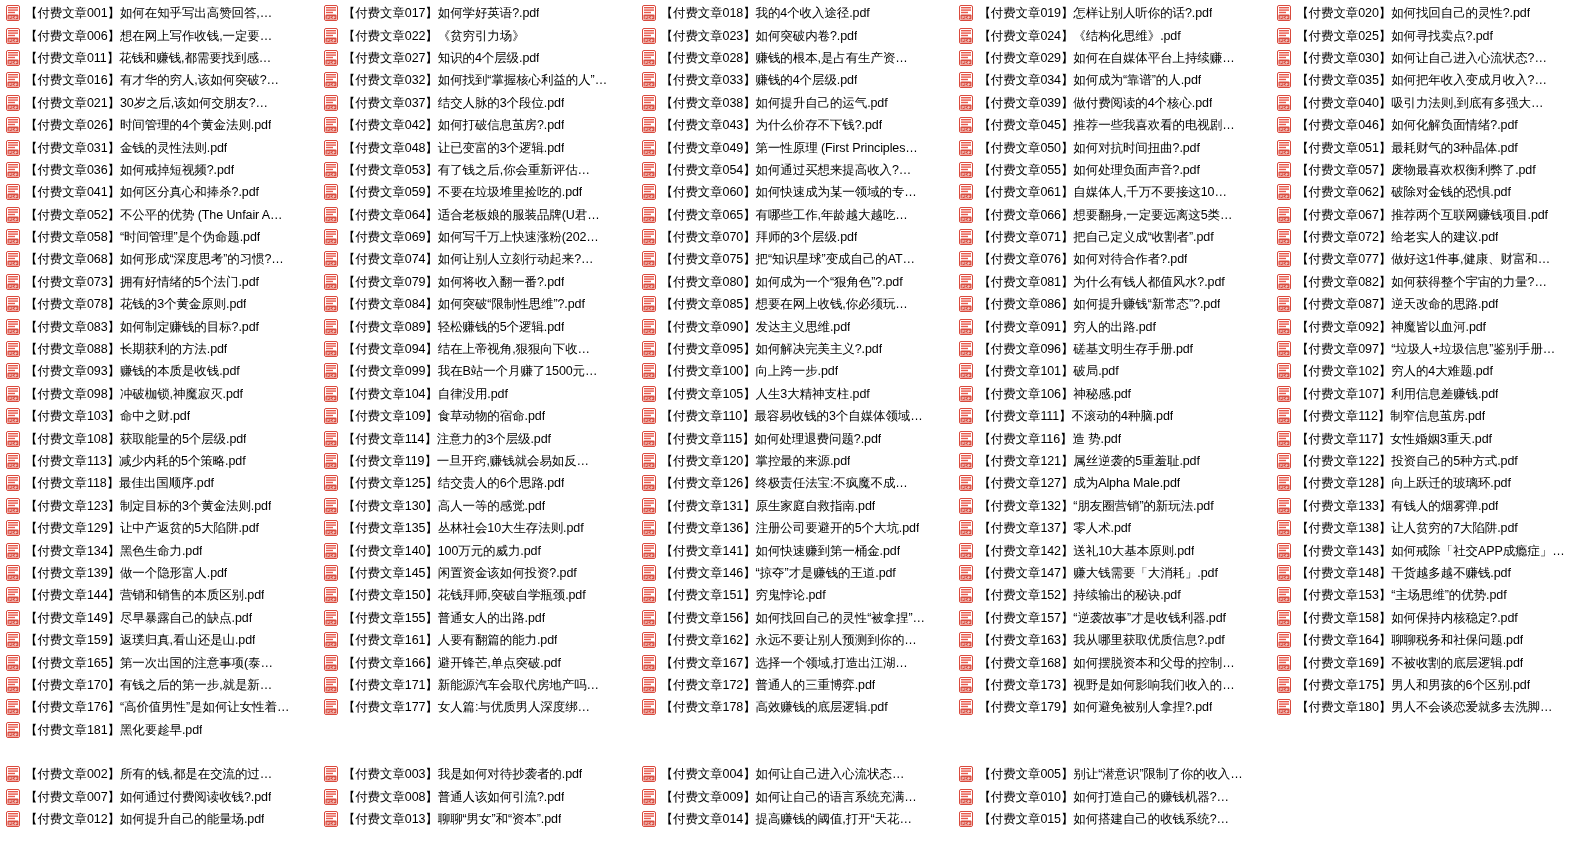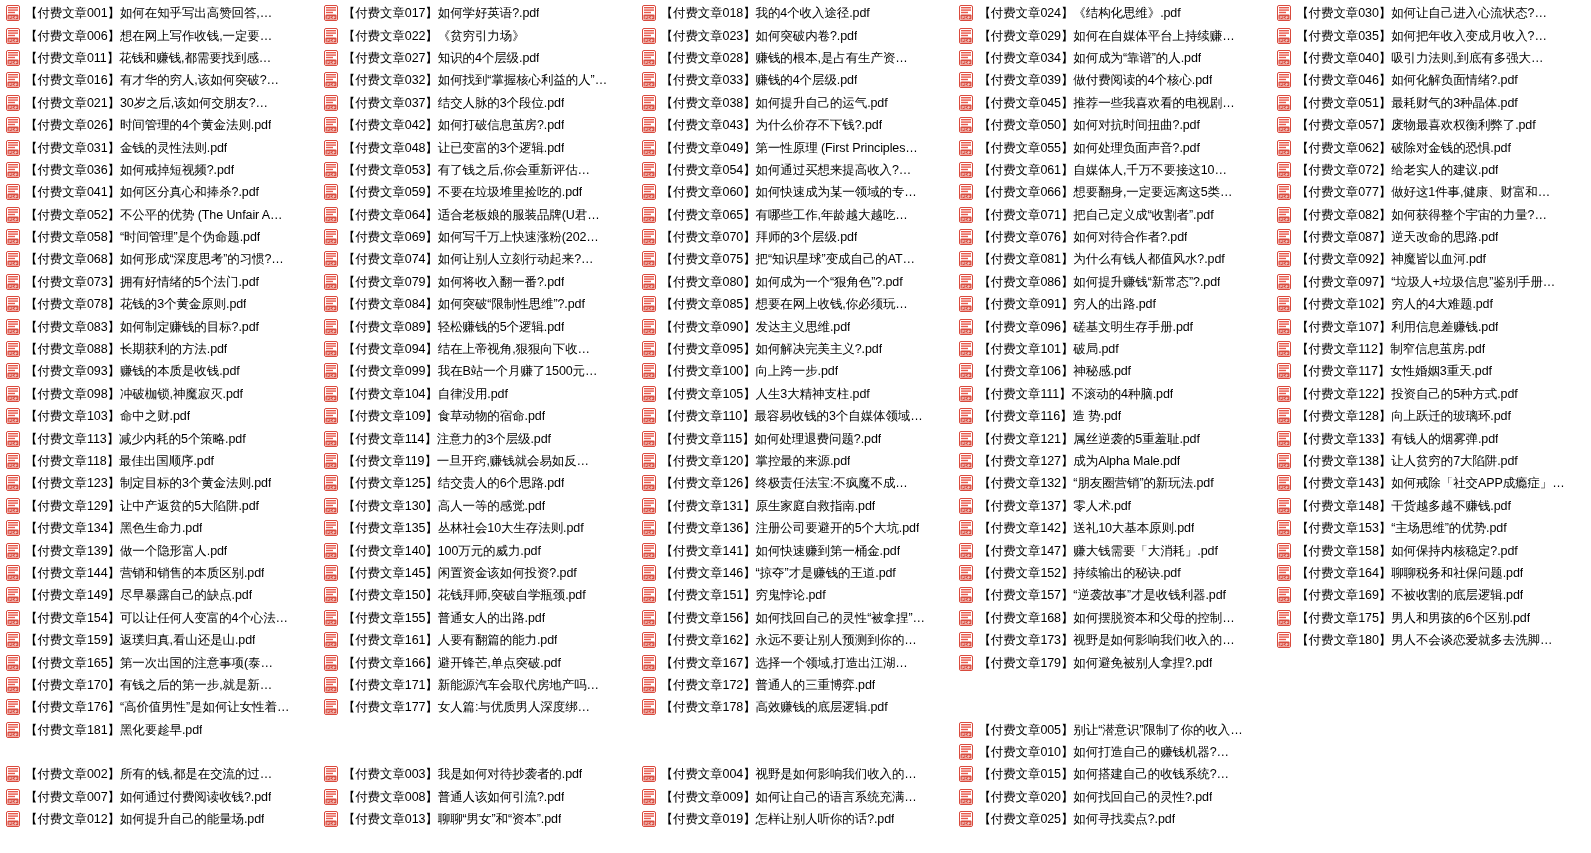--- a/index.html
+++ b/index.html
@@ -319,20 +319,33 @@
         <rect x="2" y="2" width="10" height="1.4" fill="#e8574a"></rect>
         <rect x="2" y="4.4" width="10" height="1.4" fill="#e8574a"></rect>
         <rect x="2" y="6.8" width="7" height="1.4" fill="#e8574a"></rect>
         <rect x="1.5" y="9.5" width="11" height="5" rx="1" fill="#d94a3d"></rect>
         <text x="7" y="13.6" font-size="4.4" fill="#ffffff" text-anchor="middle" font-family="Liberation Sans, sans-serif">PDF</text>
       </svg>
     </span>
     <span class="file-label">【付费文章103】命中之财.pdf</span>
   </div>
 
+  <div class="file-item">
+    <span class="pdf-icon">
+      <svg width="14" height="16" viewBox="0 0 14 16" xmlns="http://www.w3.org/2000/svg">
+        <rect x="0.5" y="0.5" width="13" height="15" rx="1.5" fill="#ffffff" stroke="#d94a3d" stroke-width="1"></rect>
+        <rect x="2" y="2" width="10" height="1.4" fill="#e8574a"></rect>
+        <rect x="2" y="4.4" width="10" height="1.4" fill="#e8574a"></rect>
+        <rect x="2" y="6.8" width="7" height="1.4" fill="#e8574a"></rect>
+        <rect x="1.5" y="9.5" width="11" height="5" rx="1" fill="#d94a3d"></rect>
+        <text x="7" y="13.6" font-size="4.4" fill="#ffffff" text-anchor="middle" font-family="Liberation Sans, sans-serif">PDF</text>
+      </svg>
+    </span>
+    <span class="file-label">【付费文章108】获取能量的5个层级.pdf</span>
+  </div>
 
   <div class="file-item">
     <span class="pdf-icon">
       <svg width="14" height="16" viewBox="0 0 14 16" xmlns="http://www.w3.org/2000/svg">
         <rect x="0.5" y="0.5" width="13" height="15" rx="1.5" fill="#ffffff" stroke="#d94a3d" stroke-width="1"></rect>
         <rect x="2" y="2" width="10" height="1.4" fill="#e8574a"></rect>
         <rect x="2" y="4.4" width="10" height="1.4" fill="#e8574a"></rect>
         <rect x="2" y="6.8" width="7" height="1.4" fill="#e8574a"></rect>
         <rect x="1.5" y="9.5" width="11" height="5" rx="1" fill="#d94a3d"></rect>
         <text x="7" y="13.6" font-size="4.4" fill="#ffffff" text-anchor="middle" font-family="Liberation Sans, sans-serif">PDF</text>
@@ -432,33 +445,20 @@
         <rect x="2" y="2" width="10" height="1.4" fill="#e8574a"></rect>
         <rect x="2" y="4.4" width="10" height="1.4" fill="#e8574a"></rect>
         <rect x="2" y="6.8" width="7" height="1.4" fill="#e8574a"></rect>
         <rect x="1.5" y="9.5" width="11" height="5" rx="1" fill="#d94a3d"></rect>
         <text x="7" y="13.6" font-size="4.4" fill="#ffffff" text-anchor="middle" font-family="Liberation Sans, sans-serif">PDF</text>
       </svg>
     </span>
     <span class="file-label">【付费文章149】尽早暴露自己的缺点.pdf</span>
   </div>
 
-  <div class="file-item">
-    <span class="pdf-icon">
-      <svg width="14" height="16" viewBox="0 0 14 16" xmlns="http://www.w3.org/2000/svg">
-        <rect x="0.5" y="0.5" width="13" height="15" rx="1.5" fill="#ffffff" stroke="#d94a3d" stroke-width="1"></rect>
-        <rect x="2" y="2" width="10" height="1.4" fill="#e8574a"></rect>
-        <rect x="2" y="4.4" width="10" height="1.4" fill="#e8574a"></rect>
-        <rect x="2" y="6.8" width="7" height="1.4" fill="#e8574a"></rect>
-        <rect x="1.5" y="9.5" width="11" height="5" rx="1" fill="#d94a3d"></rect>
-        <text x="7" y="13.6" font-size="4.4" fill="#ffffff" text-anchor="middle" font-family="Liberation Sans, sans-serif">PDF</text>
-      </svg>
-    </span>
-    <span class="file-label">【付费文章154】可以让任何人变富的4个心法…</span>
-  </div>
 
   <div class="file-item">
     <span class="pdf-icon">
       <svg width="14" height="16" viewBox="0 0 14 16" xmlns="http://www.w3.org/2000/svg">
         <rect x="0.5" y="0.5" width="13" height="15" rx="1.5" fill="#ffffff" stroke="#d94a3d" stroke-width="1"></rect>
         <rect x="2" y="2" width="10" height="1.4" fill="#e8574a"></rect>
         <rect x="2" y="4.4" width="10" height="1.4" fill="#e8574a"></rect>
         <rect x="2" y="6.8" width="7" height="1.4" fill="#e8574a"></rect>
         <rect x="1.5" y="9.5" width="11" height="5" rx="1" fill="#d94a3d"></rect>
         <text x="7" y="13.6" font-size="4.4" fill="#ffffff" text-anchor="middle" font-family="Liberation Sans, sans-serif">PDF</text>
@@ -1509,37 +1509,50 @@
     <span class="pdf-icon">
       <svg width="14" height="16" viewBox="0 0 14 16" xmlns="http://www.w3.org/2000/svg">
         <rect x="0.5" y="0.5" width="13" height="15" rx="1.5" fill="#ffffff" stroke="#d94a3d" stroke-width="1"></rect>
         <rect x="2" y="2" width="10" height="1.4" fill="#e8574a"></rect>
         <rect x="2" y="4.4" width="10" height="1.4" fill="#e8574a"></rect>
         <rect x="2" y="6.8" width="7" height="1.4" fill="#e8574a"></rect>
         <rect x="1.5" y="9.5" width="11" height="5" rx="1" fill="#d94a3d"></rect>
         <text x="7" y="13.6" font-size="4.4" fill="#ffffff" text-anchor="middle" font-family="Liberation Sans, sans-serif">PDF</text>
       </svg>
     </span>
-    <span class="file-label">【付费文章004】视野是如何影响我们收入的…</span>
+    <span class="file-label">【付费文章004】如何让自己进入心流状态…</span>
   </div>
 
   <div class="file-item">
     <span class="pdf-icon">
       <svg width="14" height="16" viewBox="0 0 14 16" xmlns="http://www.w3.org/2000/svg">
         <rect x="0.5" y="0.5" width="13" height="15" rx="1.5" fill="#ffffff" stroke="#d94a3d" stroke-width="1"></rect>
         <rect x="2" y="2" width="10" height="1.4" fill="#e8574a"></rect>
         <rect x="2" y="4.4" width="10" height="1.4" fill="#e8574a"></rect>
         <rect x="2" y="6.8" width="7" height="1.4" fill="#e8574a"></rect>
         <rect x="1.5" y="9.5" width="11" height="5" rx="1" fill="#d94a3d"></rect>
         <text x="7" y="13.6" font-size="4.4" fill="#ffffff" text-anchor="middle" font-family="Liberation Sans, sans-serif">PDF</text>
       </svg>
     </span>
     <span class="file-label">【付费文章009】如何让自己的语言系统充满…</span>
   </div>
 
+  <div class="file-item">
+    <span class="pdf-icon">
+      <svg width="14" height="16" viewBox="0 0 14 16" xmlns="http://www.w3.org/2000/svg">
+        <rect x="0.5" y="0.5" width="13" height="15" rx="1.5" fill="#ffffff" stroke="#d94a3d" stroke-width="1"></rect>
+        <rect x="2" y="2" width="10" height="1.4" fill="#e8574a"></rect>
+        <rect x="2" y="4.4" width="10" height="1.4" fill="#e8574a"></rect>
+        <rect x="2" y="6.8" width="7" height="1.4" fill="#e8574a"></rect>
+        <rect x="1.5" y="9.5" width="11" height="5" rx="1" fill="#d94a3d"></rect>
+        <text x="7" y="13.6" font-size="4.4" fill="#ffffff" text-anchor="middle" font-family="Liberation Sans, sans-serif">PDF</text>
+      </svg>
+    </span>
+    <span class="file-label">【付费文章014】提高赚钱的阈值,打开“天花…</span>
+  </div>
 
   <div class="file-item">
     <span class="pdf-icon">
       <svg width="14" height="16" viewBox="0 0 14 16" xmlns="http://www.w3.org/2000/svg">
         <rect x="0.5" y="0.5" width="13" height="15" rx="1.5" fill="#ffffff" stroke="#d94a3d" stroke-width="1"></rect>
         <rect x="2" y="2" width="10" height="1.4" fill="#e8574a"></rect>
         <rect x="2" y="4.4" width="10" height="1.4" fill="#e8574a"></rect>
         <rect x="2" y="6.8" width="7" height="1.4" fill="#e8574a"></rect>
         <rect x="1.5" y="9.5" width="11" height="5" rx="1" fill="#d94a3d"></rect>
         <text x="7" y="13.6" font-size="4.4" fill="#ffffff" text-anchor="middle" font-family="Liberation Sans, sans-serif">PDF</text>
@@ -1919,20 +1932,33 @@
         <rect x="2" y="2" width="10" height="1.4" fill="#e8574a"></rect>
         <rect x="2" y="4.4" width="10" height="1.4" fill="#e8574a"></rect>
         <rect x="2" y="6.8" width="7" height="1.4" fill="#e8574a"></rect>
         <rect x="1.5" y="9.5" width="11" height="5" rx="1" fill="#d94a3d"></rect>
         <text x="7" y="13.6" font-size="4.4" fill="#ffffff" text-anchor="middle" font-family="Liberation Sans, sans-serif">PDF</text>
       </svg>
     </span>
     <span class="file-label">【付费文章157】“逆袭故事”才是收钱利器.pdf</span>
   </div>
 
+  <div class="file-item">
+    <span class="pdf-icon">
+      <svg width="14" height="16" viewBox="0 0 14 16" xmlns="http://www.w3.org/2000/svg">
+        <rect x="0.5" y="0.5" width="13" height="15" rx="1.5" fill="#ffffff" stroke="#d94a3d" stroke-width="1"></rect>
+        <rect x="2" y="2" width="10" height="1.4" fill="#e8574a"></rect>
+        <rect x="2" y="4.4" width="10" height="1.4" fill="#e8574a"></rect>
+        <rect x="2" y="6.8" width="7" height="1.4" fill="#e8574a"></rect>
+        <rect x="1.5" y="9.5" width="11" height="5" rx="1" fill="#d94a3d"></rect>
+        <text x="7" y="13.6" font-size="4.4" fill="#ffffff" text-anchor="middle" font-family="Liberation Sans, sans-serif">PDF</text>
+      </svg>
+    </span>
+    <span class="file-label">【付费文章163】我从哪里获取优质信息?.pdf</span>
+  </div>
 
   <div class="file-item">
     <span class="pdf-icon">
       <svg width="14" height="16" viewBox="0 0 14 16" xmlns="http://www.w3.org/2000/svg">
         <rect x="0.5" y="0.5" width="13" height="15" rx="1.5" fill="#ffffff" stroke="#d94a3d" stroke-width="1"></rect>
         <rect x="2" y="2" width="10" height="1.4" fill="#e8574a"></rect>
         <rect x="2" y="4.4" width="10" height="1.4" fill="#e8574a"></rect>
         <rect x="2" y="6.8" width="7" height="1.4" fill="#e8574a"></rect>
         <rect x="1.5" y="9.5" width="11" height="5" rx="1" fill="#d94a3d"></rect>
         <text x="7" y="13.6" font-size="4.4" fill="#ffffff" text-anchor="middle" font-family="Liberation Sans, sans-serif">PDF</text>
@@ -2131,20 +2157,33 @@
         <rect x="2" y="2" width="10" height="1.4" fill="#e8574a"></rect>
         <rect x="2" y="4.4" width="10" height="1.4" fill="#e8574a"></rect>
         <rect x="2" y="6.8" width="7" height="1.4" fill="#e8574a"></rect>
         <rect x="1.5" y="9.5" width="11" height="5" rx="1" fill="#d94a3d"></rect>
         <text x="7" y="13.6" font-size="4.4" fill="#ffffff" text-anchor="middle" font-family="Liberation Sans, sans-serif">PDF</text>
       </svg>
     </span>
     <span class="file-label">【付费文章062】破除对金钱的恐惧.pdf</span>
   </div>
 
+  <div class="file-item">
+    <span class="pdf-icon">
+      <svg width="14" height="16" viewBox="0 0 14 16" xmlns="http://www.w3.org/2000/svg">
+        <rect x="0.5" y="0.5" width="13" height="15" rx="1.5" fill="#ffffff" stroke="#d94a3d" stroke-width="1"></rect>
+        <rect x="2" y="2" width="10" height="1.4" fill="#e8574a"></rect>
+        <rect x="2" y="4.4" width="10" height="1.4" fill="#e8574a"></rect>
+        <rect x="2" y="6.8" width="7" height="1.4" fill="#e8574a"></rect>
+        <rect x="1.5" y="9.5" width="11" height="5" rx="1" fill="#d94a3d"></rect>
+        <text x="7" y="13.6" font-size="4.4" fill="#ffffff" text-anchor="middle" font-family="Liberation Sans, sans-serif">PDF</text>
+      </svg>
+    </span>
+    <span class="file-label">【付费文章067】推荐两个互联网赚钱项目.pdf</span>
+  </div>
 
   <div class="file-item">
     <span class="pdf-icon">
       <svg width="14" height="16" viewBox="0 0 14 16" xmlns="http://www.w3.org/2000/svg">
         <rect x="0.5" y="0.5" width="13" height="15" rx="1.5" fill="#ffffff" stroke="#d94a3d" stroke-width="1"></rect>
         <rect x="2" y="2" width="10" height="1.4" fill="#e8574a"></rect>
         <rect x="2" y="4.4" width="10" height="1.4" fill="#e8574a"></rect>
         <rect x="2" y="6.8" width="7" height="1.4" fill="#e8574a"></rect>
         <rect x="1.5" y="9.5" width="11" height="5" rx="1" fill="#d94a3d"></rect>
         <text x="7" y="13.6" font-size="4.4" fill="#ffffff" text-anchor="middle" font-family="Liberation Sans, sans-serif">PDF</text>

